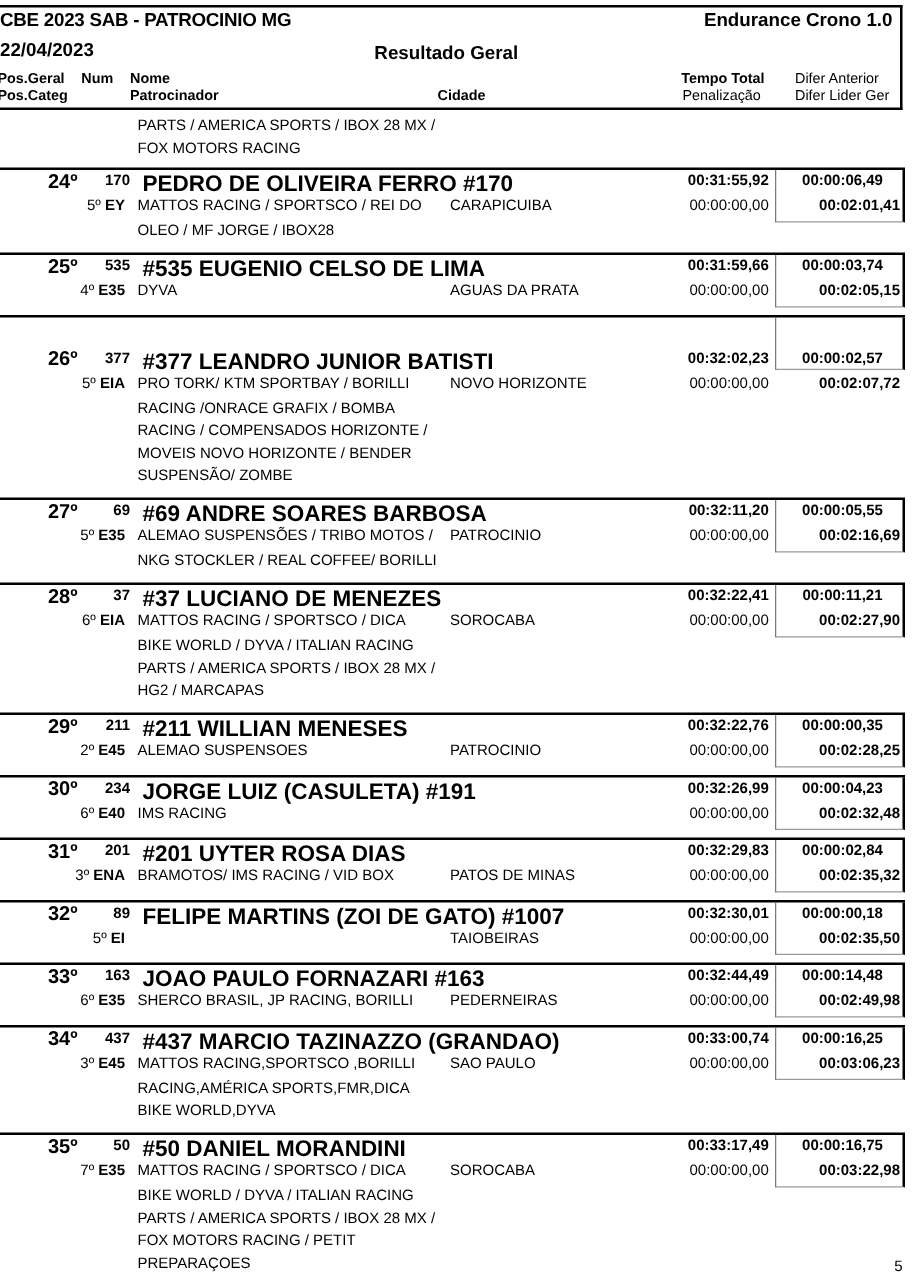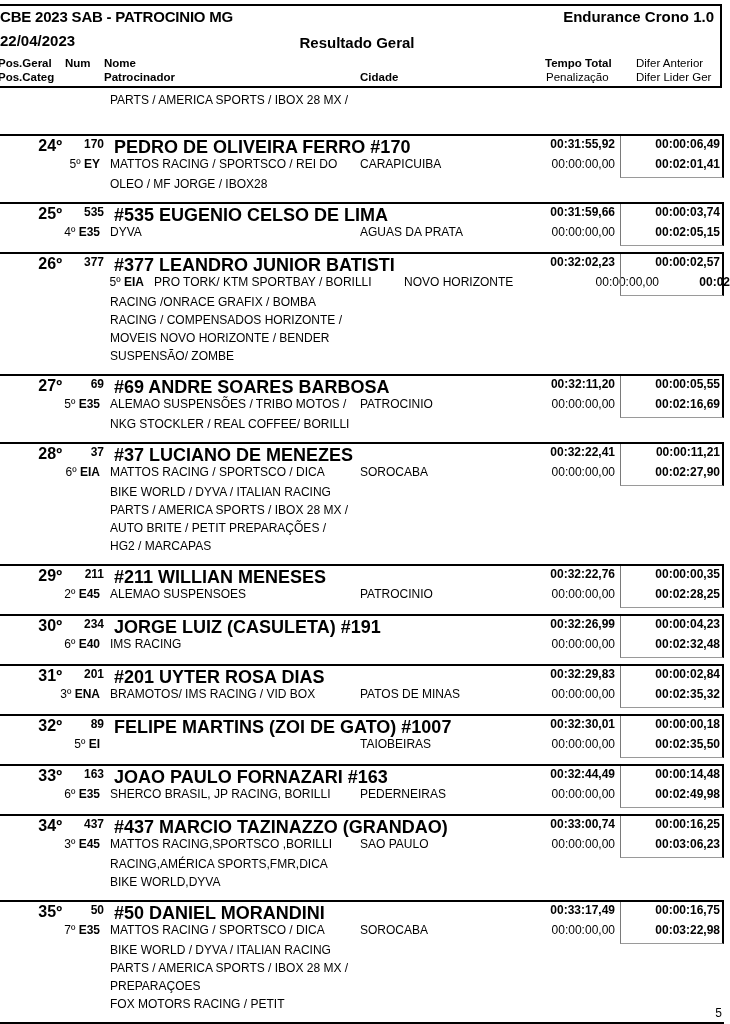--- a/index.html
+++ b/index.html
@@ -79,21 +79,21 @@
     height: 34px;
     font-size: 11.5px;
   }
   .ch { position: absolute; white-space: nowrap; }
   .ch.b { font-weight: bold; }
   .ch-posgeral { left: 4px;  top: 1px; }
   .ch-poscateg { left: 4px;  top: 15px; }
   .ch-num      { left: 71px; top: 1px; }
   .ch-nome     { left: 110px;top: 1px; }
   .ch-patroc   { left: 110px;top: 15px; }
-  .ch-cidade   { left: 366px;top: 15px; }
+  .ch-cidade   { left: 356px;top: 15px; }
   .ch-tempo    { left: 551px;top: 1px; }
   .ch-penal    { left: 552px;top: 15px; }
   .ch-difant   { left: 642px;top: 1px; font-weight: normal; }
   .ch-diflider { left: 642px;top: 15px; font-weight: normal; }
 
   
   .body-area {
     position: absolute;
     left: 0;
     top: 88px;
@@ -112,21 +112,21 @@
 
   .c-posgeral { left: 0;   width: 62px; text-align: right; font-weight: bold; font-size: 16px;}
   .c-poscateg { left: 0;   width: 100px; text-align: right; font-weight: normal; font-size: 12px;}
   .c-poscateg b { font-weight: bold; }
   .c-num      { left: 62px; width: 42px; text-align: right; font-weight: bold; font-size: 12px;}
   .c-nome     { left: 114px; font-weight: bold; font-size: 18px; }
   .c-patroc   { left: 110px; font-size: 12px; }
   .c-cidade   { left: 360px; font-size: 12px; }
   .c-tempo    { left: 470px; width: 145px; text-align: right; font-weight: bold; font-size: 12px;}
   .c-penal    { left: 470px; width: 145px; text-align: right; font-weight: normal; font-size: 12px;}
-  .c-difant   { left: 628px; width: 92px; text-align: right; font-weight: bold; font-size: 12px;}
+  .c-difant   { left: 628px; width: 92px; text-align: center; font-weight: bold; font-size: 12px;}
   .c-diflider { left: 628px; width: 92px; text-align: right; font-weight: bold; font-size: 12px;}
 
   .sponsor-extra { font-size: 12px; }
 
   
   .difbox {
     position: absolute;
     left: 620px;
     top: 0;
     width: 104px;
@@ -169,20 +169,23 @@
       <div class="ch ch-difant">Difer Anterior</div>
       <div class="ch ch-diflider">Difer Lider Ger</div>
     </div>
   </div>
 
   <div class="body-area" id="body-area">
       <div class="rowgrp no-top" style="padding-top: 4px; height: 46px;">
         <div class="line">
           <div class="cell c-patroc sponsor-extra">PARTS / AMERICA SPORTS / IBOX 28 MX /</div>
         </div>
+        <div class="line">
+          <div class="cell c-patroc sponsor-extra">FOX MOTORS RACING</div>
+        </div>
       </div>
       <div class="rowgrp">
         <div class="line" style="height: 20px;">
           <div class="cell c-posgeral">24º</div>
           <div class="cell c-num">170</div>
           <div class="cell c-nome">PEDRO DE OLIVEIRA FERRO #170</div>
           <div class="cell c-tempo">00:31:55,92</div>
           <div class="cell c-difant">00:00:06,49</div>
         </div>
         <div class="line" style="height: 20px;">
@@ -210,28 +213,28 @@
           <div class="cell c-poscateg"><span>4º </span><b>E35</b></div>
           <div class="cell c-patroc">DYVA</div>
           <div class="cell c-cidade">AGUAS DA PRATA</div>
           <div class="cell c-penal">00:00:00,00</div>
           <div class="cell c-diflider">00:02:05,15</div>
         </div>
         <div style="height: 8px;"></div>
         <div class="difbox" style="height: 42px;"></div>
       </div>
       <div class="rowgrp">
-        <div class="line" style="height: 20px;">
+        <div class="line" style="height: 20px; margin-top: 24px;">
           <div class="cell c-posgeral">26º</div>
           <div class="cell c-num">377</div>
           <div class="cell c-nome">#377 LEANDRO JUNIOR BATISTI</div>
           <div class="cell c-tempo">00:32:02,23</div>
           <div class="cell c-difant">00:00:02,57</div>
         </div>
-        <div class="line" style="height: 20px; margin-left: 44px;">
+        <div class="line" style="height: 20px;">
           <div class="cell c-poscateg"><span>5º </span><b>EIA</b></div>
           <div class="cell c-patroc">PRO TORK/ KTM SPORTBAY / BORILLI</div>
           <div class="cell c-cidade">NOVO HORIZONTE</div>
           <div class="cell c-penal">00:00:00,00</div>
           <div class="cell c-diflider">00:02:07,72</div>
         </div>
         <div class="line">
           <div class="cell c-patroc sponsor-extra">RACING /ONRACE GRAFIX / BOMBA</div>
         </div>
         <div class="line">
@@ -282,23 +285,20 @@
           <div class="cell c-penal">00:00:00,00</div>
           <div class="cell c-diflider">00:02:27,90</div>
         </div>
         <div class="line">
           <div class="cell c-patroc sponsor-extra">BIKE WORLD / DYVA / ITALIAN RACING</div>
         </div>
         <div class="line">
           <div class="cell c-patroc sponsor-extra">PARTS / AMERICA SPORTS / IBOX 28 MX /</div>
         </div>
         <div class="line">
-          <div class="cell c-patroc sponsor-extra">AUTO BRITE / PETIT PREPARAÇÕES /</div>
-        </div>
-        <div class="line">
           <div class="cell c-patroc sponsor-extra">HG2 / MARCAPAS</div>
         </div>
         <div style="height: 8px;"></div>
         <div class="difbox" style="height: 42px;"></div>
       </div>
       <div class="rowgrp">
         <div class="line" style="height: 20px;">
           <div class="cell c-posgeral">29º</div>
           <div class="cell c-num">211</div>
           <div class="cell c-nome">#211 WILLIAN MENESES</div>
@@ -424,24 +424,24 @@
           <div class="cell c-penal">00:00:00,00</div>
           <div class="cell c-diflider">00:03:22,98</div>
         </div>
         <div class="line">
           <div class="cell c-patroc sponsor-extra">BIKE WORLD / DYVA / ITALIAN RACING</div>
         </div>
         <div class="line">
           <div class="cell c-patroc sponsor-extra">PARTS / AMERICA SPORTS / IBOX 28 MX /</div>
         </div>
         <div class="line">
+          <div class="cell c-patroc sponsor-extra">FOX MOTORS RACING / PETIT</div>
+        </div>
+        <div class="line">
           <div class="cell c-patroc sponsor-extra">PREPARAÇOES</div>
-        </div>
-        <div class="line">
-          <div class="cell c-patroc sponsor-extra">FOX MOTORS RACING / PETIT</div>
         </div>
         <div style="height: 8px;"></div>
         <div class="difbox" style="height: 42px;"></div>
       </div>
       <div class="rowgrp"></div>
     </div>
 
   <div class="page-num">5</div>
 </div>
 

